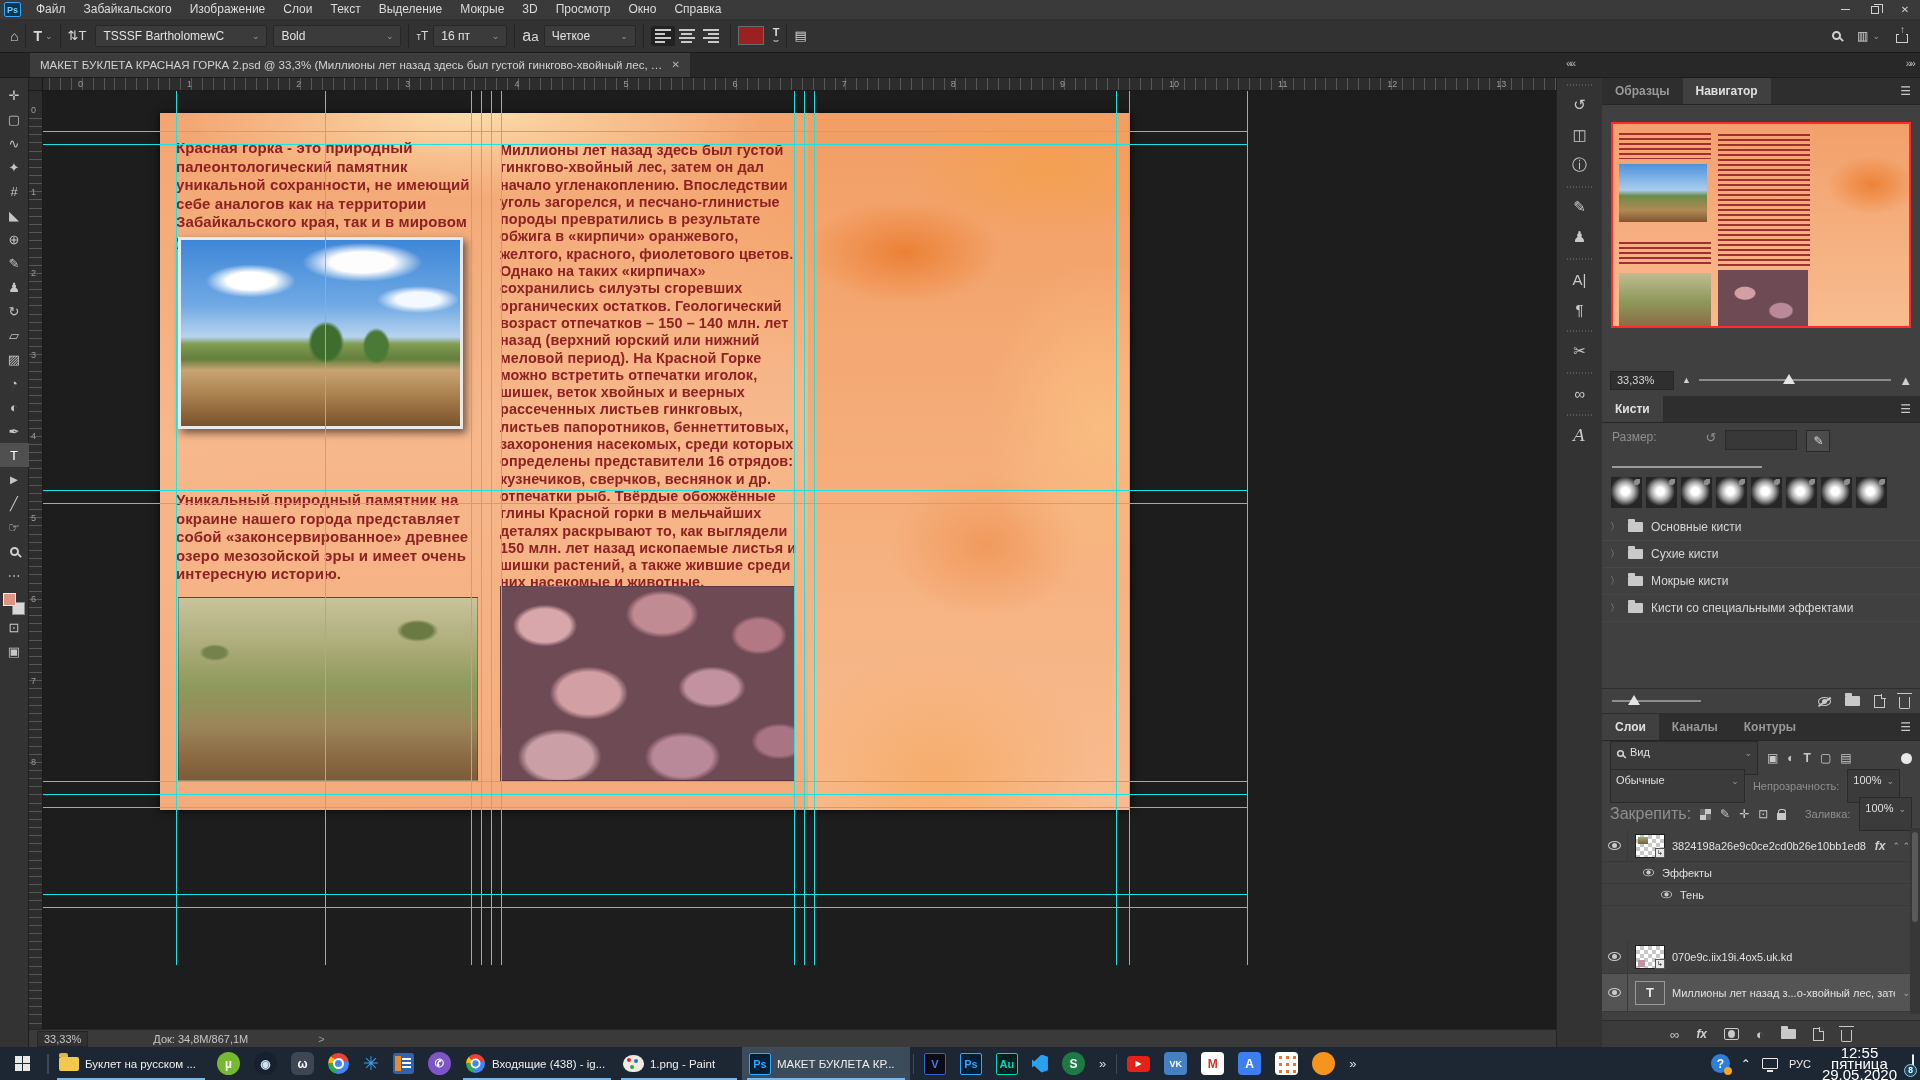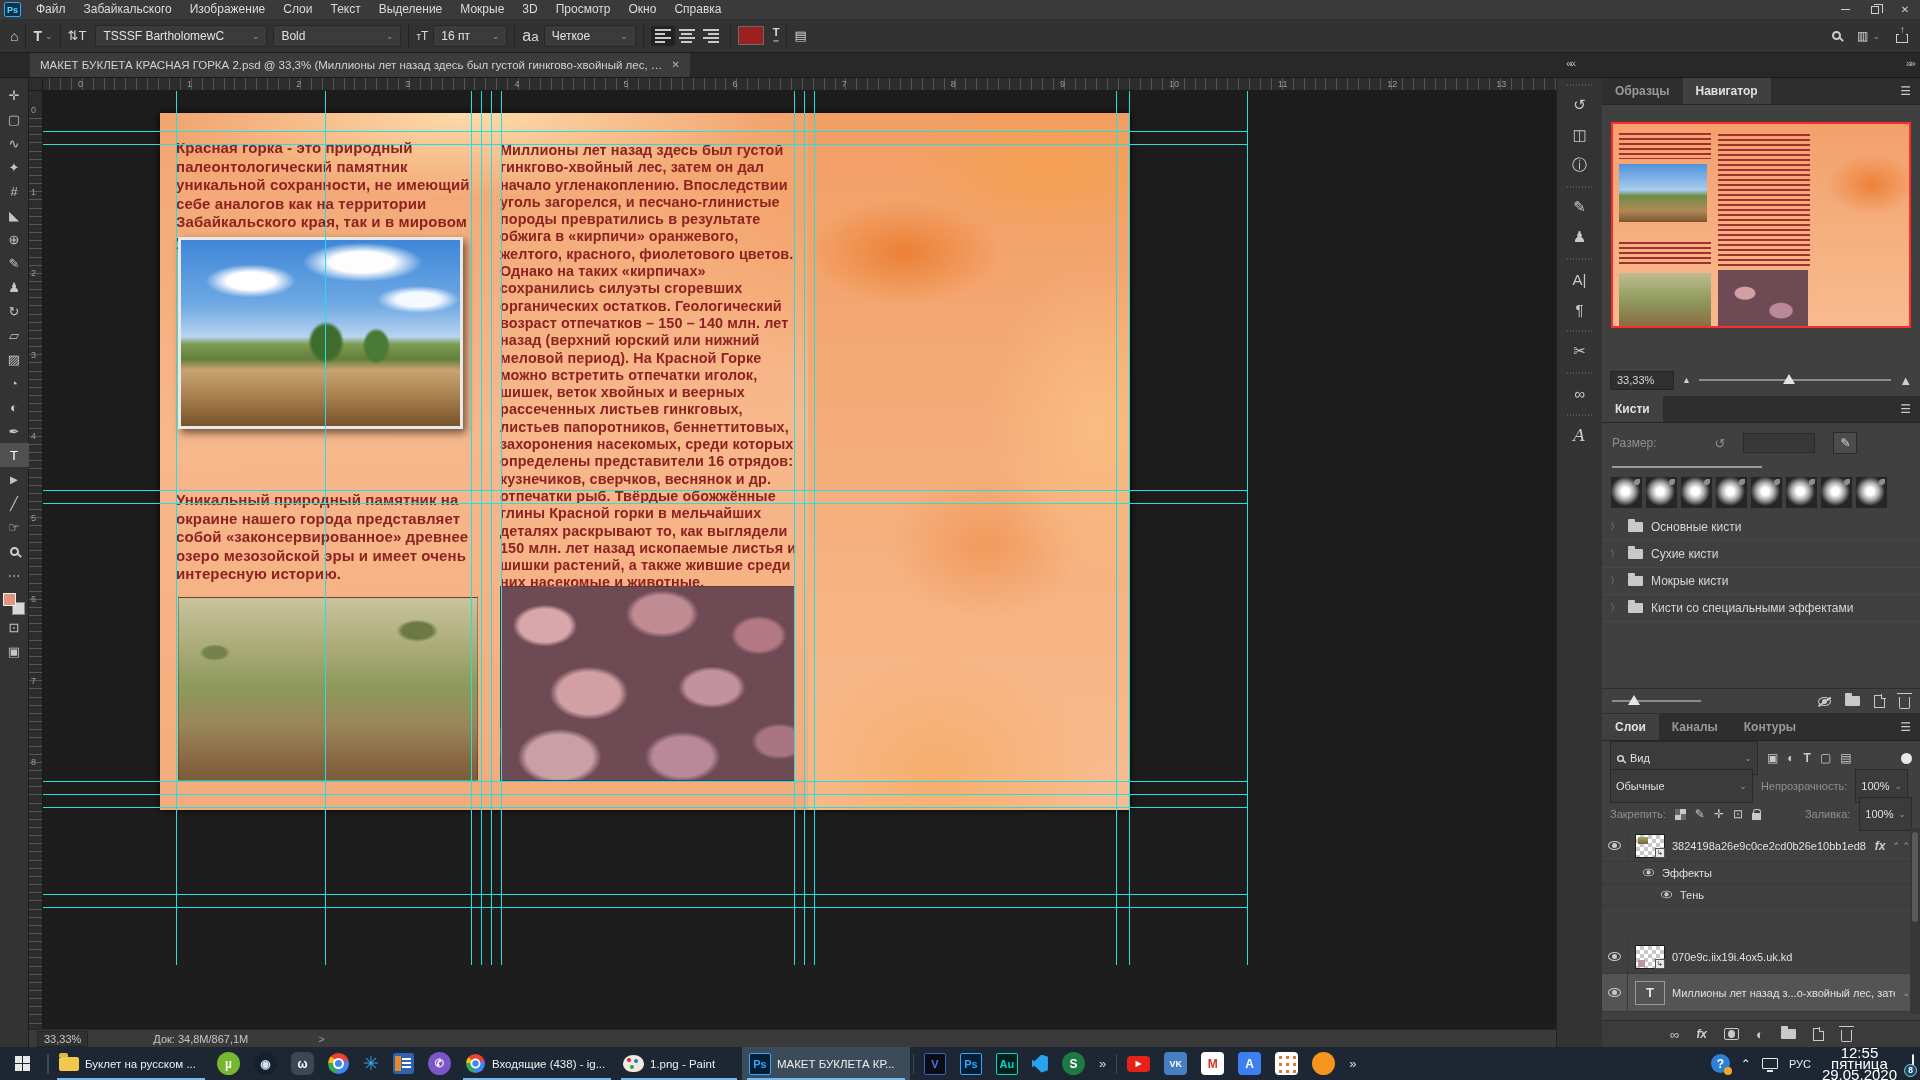--- a/index.html
+++ b/index.html
@@ -119,21 +119,21 @@
   #nav-thumb{position:absolute;left:9px;top:44px;width:300px;height:206px;border:2px solid #ff2b2b;
     background:linear-gradient(180deg,#f5a06e,#f8ba8f);overflow:hidden}
   .mini-text{position:absolute;background:repeating-linear-gradient(180deg,#9e3030 0 2px,rgba(0,0,0,0) 2px 5px)}
   .mini{position:absolute}
   #nav-zoom-row{position:absolute;left:0;top:290px;width:100%;height:24px;display:flex;align-items:center;gap:8px;padding:0 8px}
   #nav-zoom-field{background:#2f2f2f;border:1px solid #262626;height:19px;width:64px;display:flex;align-items:center;padding:0 6px;font-size:11px}
   .slider-track{height:2px;background:#8c8c8c;flex:1;position:relative}
   .slider-thumb{position:absolute;top:-5px;width:0;height:0;border-left:6px solid transparent;border-right:6px solid transparent;border-bottom:10px solid #e4e4e4}
   .mtn{color:#cfcfcf}
   
-  #brush-size-row{position:absolute;left:10px;top:352px;right:10px;height:26px;display:flex;align-items:center;gap:18px;color:#8f8f8f}
+  #brush-size-row{position:absolute;left:10px;top:352px;right:10px;height:26px;display:flex;align-items:flex-start;gap:9px;color:#8f8f8f}
   #brush-size-input{width:72px;height:20px;background:#383838;border:1px solid #2a2a2a}
   #brush-stroke-btn{width:24px;height:22px;background:#4c4c4c;border:1px solid #2a2a2a;display:grid;place-items:center;color:#ddd}
   #brush-slider{position:absolute;left:10px;top:388px;width:150px;height:2px;background:#9a9a9a}
   #brush-thumbs{position:absolute;left:8px;top:398px;display:flex;gap:2px}
   .bthumb{width:33px;height:33px;border:1px solid #3e3e3e;position:relative;
     background:radial-gradient(circle at 46% 46%,#fff 0 16%,rgba(255,255,255,.6) 38%,rgba(255,255,255,0) 62%),#262626}
   .bthumb::after{content:"";position:absolute;top:2px;right:2px;width:6px;height:6px;background:#8d8d8d;clip-path:polygon(0 100%,0 35%,35% 0,100% 0,100% 65%,65% 100%)}
   .bfolder-row{position:absolute;left:0;right:0;height:27px;display:flex;align-items:center;gap:8px;padding-left:8px;border-bottom:1px solid #474747;background:#404040}
   .bfolder-row .exp{color:#aaa;font-size:10px}
   .i-folder{width:15px;height:10px;background:#c9c9c9;border-radius:1px;position:relative;flex:none}
@@ -160,21 +160,21 @@
     display:grid;place-items:center;font-size:7px;color:#333}
   .tthumb{width:30px;height:24px;border:1px solid #9a9a9a;color:#e8e8e8;display:grid;place-items:center;
     font-weight:bold;font-size:13px;flex:none;background:transparent}
   .lname{font-size:11px;color:#e0e0e0;white-space:nowrap;overflow:hidden}
   .fx-tag{margin-left:auto;font-style:italic;font-weight:bold;color:#cfcfcf;font-size:12px}
   #layers-bottom{position:absolute;left:0;bottom:0;width:100%;height:27px;background:#3b3b3b;border-top:1px solid #2c2c2c;
     display:flex;align-items:center;justify-content:center;gap:17px;color:#c9c9c9}
   #layers-scroll{position:absolute;right:0;top:750px;width:10px;height:186px;background:#373737}
   #layers-scroll .sthumb{position:absolute;left:2px;top:4px;width:6px;height:90px;background:#5a5a5a;border-radius:3px}
   .panel-label{color:#8f8f8f}
-  .small-field{background:#3b3b3b;border:1px solid #2a2a2a;height:20px;display:flex;align-items:center;padding:16px 5px;gap:5px;font-size:11px;color:#e0e0e0}
+  .small-field{background:#3b3b3b;border:1px solid #2a2a2a;height:20px;display:flex;align-items:flex-end;padding:16px 5px;gap:5px;font-size:11px;color:#e0e0e0}
   .ficon{color:#c9c9c9;font-size:12px}
   
   #taskbar{position:absolute;left:0;bottom:0;width:100%;height:33px;background:#1c2733;display:flex;align-items:center;color:#eee;z-index:40}
   .tb-btn{height:33px;display:flex;align-items:center;gap:6px;padding:0 7px;position:relative;font-size:11.5px;flex:none}
   .tb-btn.open::after{content:"";position:absolute;bottom:0;left:5px;right:5px;height:2px;background:#7ab8e8}
   .tb-btn.activewin{background:#3b4b59}
   .tb-sep{width:1px;height:20px;background:#3c4a58;margin:0 3px;flex:none}
   #start{width:44px;height:33px;display:grid;place-items:center}
   .win-logo{width:15px;height:15px;display:grid;grid-template-columns:7px 7px;grid-template-rows:7px 7px;gap:1px}
   .win-logo i{background:#e8e8e8}
@@ -517,33 +517,33 @@
       <span style="flex:1">Вид</span>
       <span class="chev">⌄</span>
     </span>
     <span class="ficon">▣</span>
     <span class="ficon">◐</span>
     <span class="ficon" style="font-weight:bold">T</span>
     <span class="ficon">▢</span>
     <span class="ficon">▤</span>
     <span style="margin-left:auto;width:11px;height:11px;border-radius:50%;background:#e8e8e8"></span>
   </div>
-  <div class="abs" style="left:8px;top:696px;right:12px;height:24px;display:flex;align-items:center;gap:8px">
+  <div class="abs" style="left:8px;top:696px;right:20px;height:24px;display:flex;align-items:center;gap:8px">
     <span class="small-field" style="width:168px">
       <span style="flex:1">Обычные</span>
       <span class="chev">⌄</span>
     </span>
     <span class="panel-label" style="font-size:11px">Непрозрачность:</span>
     <span class="small-field">
       <span>100%</span>
       <span class="chev">⌄</span>
     </span>
   </div>
   <div class="abs" style="left:8px;top:724px;right:8px;height:24px;display:flex;align-items:center;gap:9px">
-    <span class="panel-label" style="font-size:11px">Закрепить:</span>
+    <span class="panel-label" style="font-size:16px">Закрепить:</span>
     <span class="i-checker"></span>
     <span class="ficon">✎</span>
     <span class="ficon">✛</span>
     <span class="ficon">⊡</span>
     <span class="i-lock"></span>
     <span class="panel-label" style="font-size:11px;margin-left:auto">Заливка:</span>
     <span class="small-field">
       <span>100%</span>
       <span class="chev">⌄</span>
     </span>

